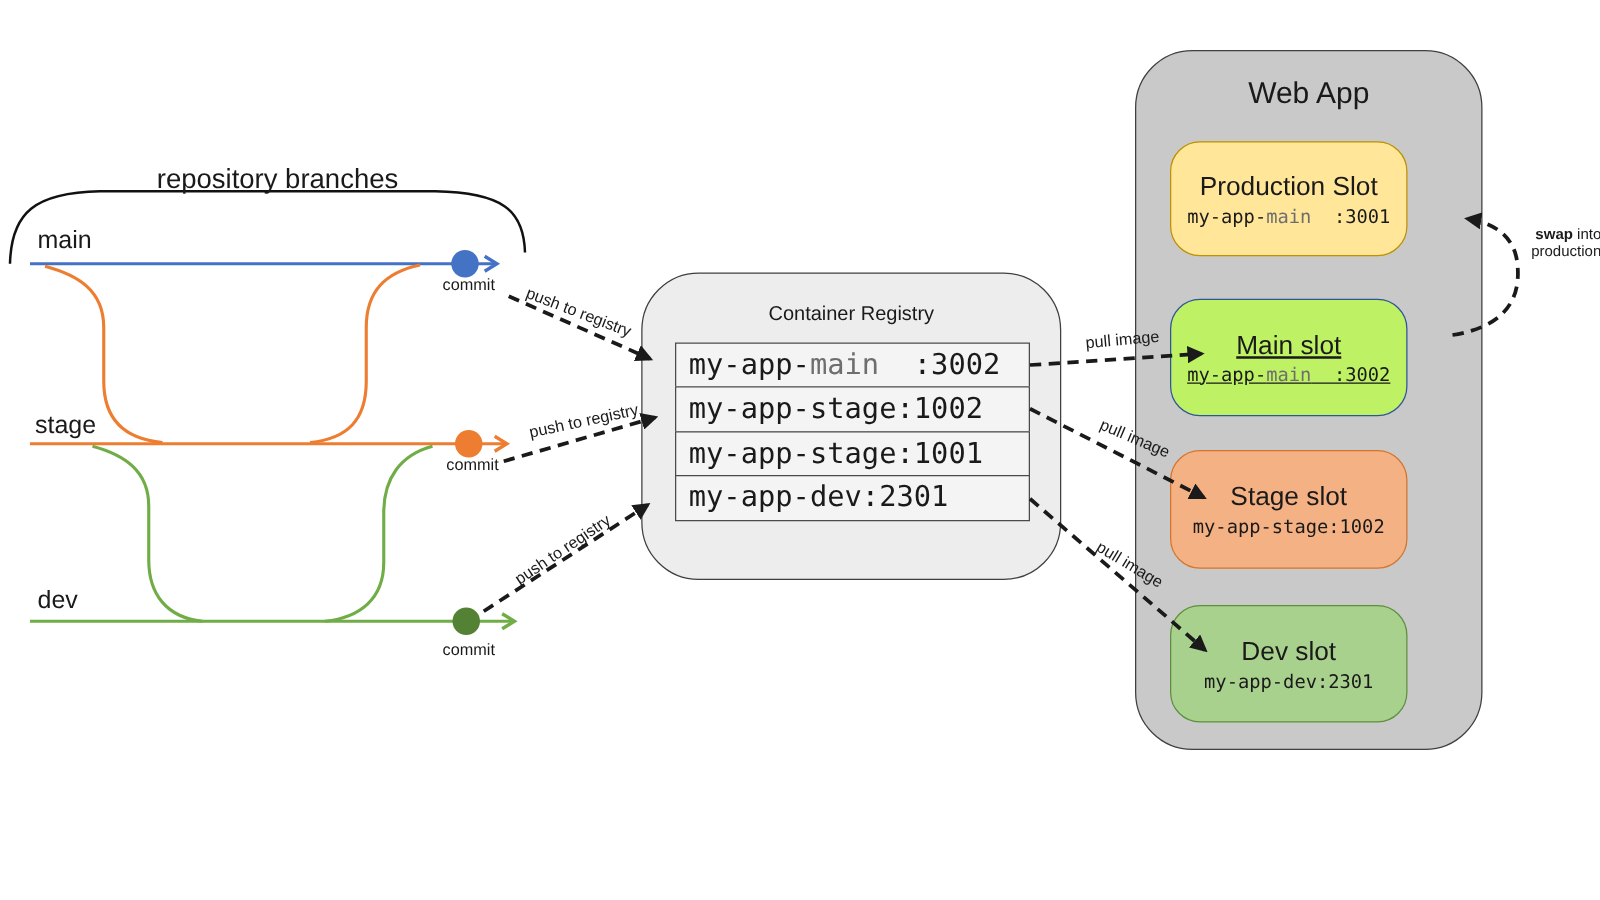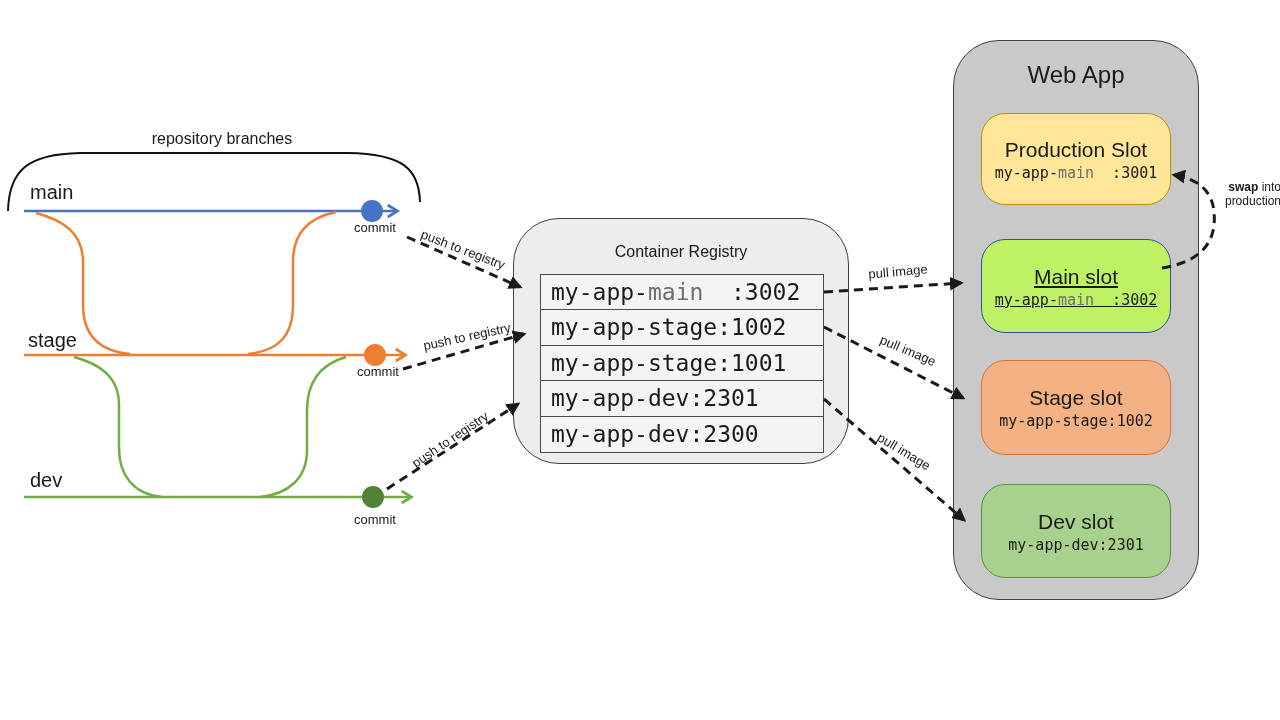--- a/index.html
+++ b/index.html
@@ -15,22 +15,22 @@
     background:#EDEDED;border:1.6px solid #3f3f3f;border-radius:46px;}
   .registry-title{position:absolute;left:0;top:22px;width:100%;text-align:center;
     font-size:16px;line-height:22px;}
   .registry-table{position:absolute;left:26px;top:55px;width:284px;}
   .reg-row{height:35px;line-height:34px;margin-top:-1.6px;background:#F4F4F4;
     border:1.6px solid #4a4a4a;font-size:23px;padding-left:10px;white-space:pre;overflow:hidden;}
   .reg-row:first-child{margin-top:0;}
   .reg-row span{white-space:pre;}
 
   
-  .webapp-box{position:absolute;left:953px;top:40px;width:244px;height:558px;
-    background:#C9C9C9;border:1.6px solid #3f3f3f;border-radius:46px;}
+  .webapp-box{position:absolute;left:908px;top:40px;width:244px;height:558px;
+    background:#C9C9C9;border:1.6px solid #3f3f3f;border-radius:46px;padding-left:32px;}
   .webapp-title{position:absolute;left:0;top:20px;width:100%;text-align:center;
     font-size:24px;line-height:28px;}
   .slot{position:absolute;left:27px;width:188px;border-radius:24px;border:1.6px solid;
     display:flex;flex-direction:column;align-items:center;justify-content:center;gap:2px;}
   .slot-title{font-size:21px;line-height:25px;}
   .slot-sub{font-size:15px;line-height:18px;white-space:pre;text-align:right;}
 
   
   .lbl{position:absolute;}
   .branch-name{font-size:20px;line-height:24px;}
@@ -48,21 +48,20 @@
 
   <div class="layer-boxes">
 
     <div class="registry-box" style="background: rgb(237, 237, 237);">
       <div class="registry-title">Container Registry</div>
       <div class="registry-table">
         <div class="reg-row mono"><span>my-app-</span><span style="color: rgb(110, 110, 110);">main</span><span>  :3002</span></div>
         <div class="reg-row mono"><span>my-app-stage:1002</span></div>
         <div class="reg-row mono"><span>my-app-stage:1001</span></div>
         <div class="reg-row mono"><span>my-app-dev:2301</span></div>
-        <div class="reg-row mono"><span>my-app-dev:2300</span></div>
       </div>
     </div>
 
     <div class="webapp-box" style="background: rgb(201, 201, 201);">
       <div class="webapp-title">Web App</div>
 
       <div class="slot" style="top: 72px; height: 90px; background: rgb(255, 230, 153); border-color: rgb(191, 144, 0);">
         <div class="slot-title">Production Slot</div>
         <div class="slot-sub mono"><span>my-app-</span><span style="color: rgb(110, 110, 110);">main</span><span>  :3001</span></div>
       </div>
@@ -122,21 +121,21 @@
 
     <path d="M 824 292 L 961 283" fill="none" stroke="#1a1a1a" stroke-width="3" stroke-dasharray="9 6" marker-end="url(#mArrow)"></path>
     <path d="M 824 327 L 963 398" fill="none" stroke="#1a1a1a" stroke-width="3" stroke-dasharray="9 6" marker-end="url(#mArrow)"></path>
     <path d="M 824 399 L 964 520" fill="none" stroke="#1a1a1a" stroke-width="3" stroke-dasharray="9 6" marker-end="url(#mArrow)"></path>
 
     <path d="M 1162 268 C 1200 262, 1217 243, 1214 212 C 1212 188, 1194 178, 1174 175" fill="none" stroke="#1a1a1a" stroke-width="3" stroke-dasharray="9 6" marker-end="url(#mArrow)"></path>
   </svg>
 
   <div class="layer-text">
 
-    <div class="lbl" style="left:122px;top:130px;width:200px;text-align:center;font-size:16px;">repository branches</div>
+    <div class="lbl" style="left:122px;top:130px;width:200px;text-align:center;font-size:22px;">repository branches</div>
 
     <div class="lbl branch-name" style="left:30px;top:180px;">main</div>
     <div class="lbl branch-name" style="left:28px;top:328px;">stage</div>
     <div class="lbl branch-name" style="left:30px;top:468px;">dev</div>
 
     <div class="lbl commit-lbl" style="left:340px;top:220px;">commit</div>
     <div class="lbl commit-lbl" style="left:343px;top:364px;">commit</div>
     <div class="lbl commit-lbl" style="left:340px;top:512px;">commit</div>
 
     <div class="lbl arrow-lbl" style="left:408px;top:242px;transform:rotate(21deg);">push to registry</div>

